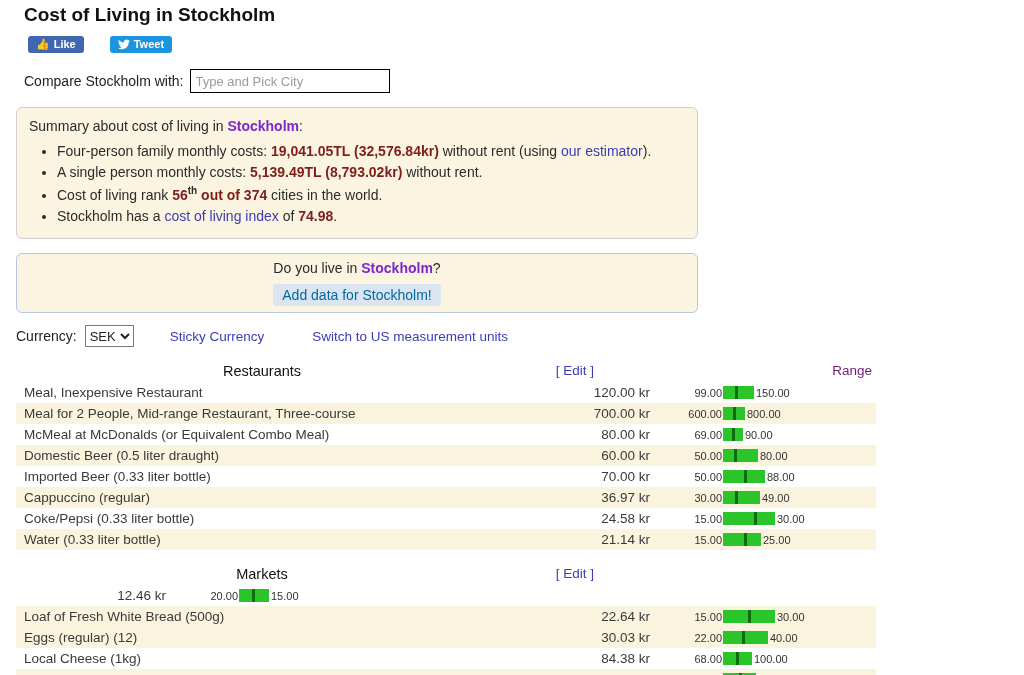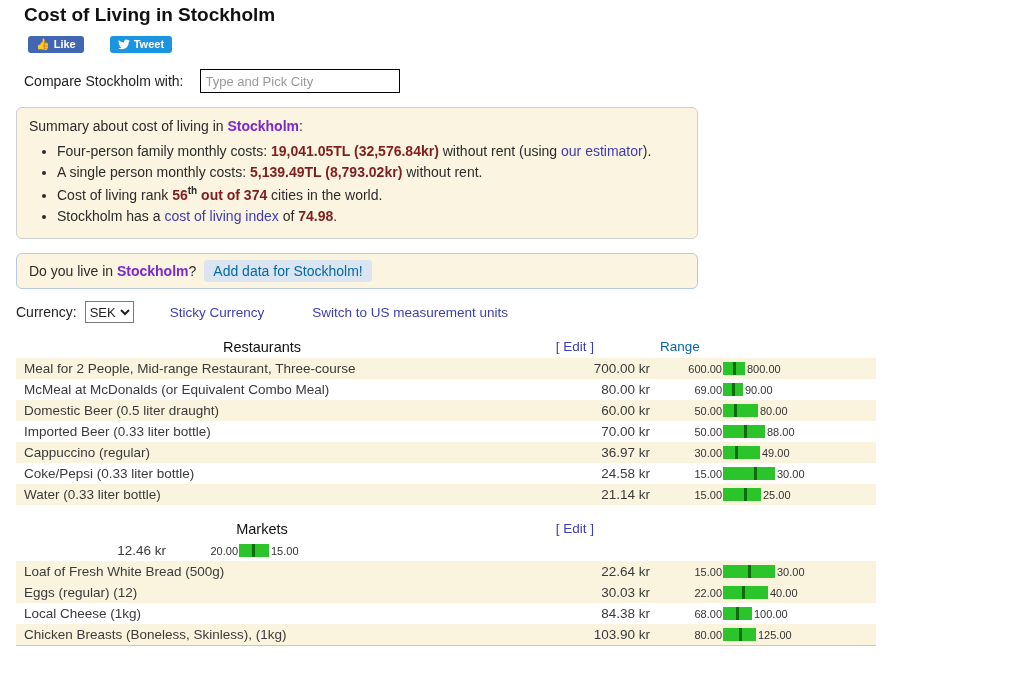--- a/index.html
+++ b/index.html
@@ -10,30 +10,30 @@
 
   h1{font-size:19px;font-weight:bold;color:#111;margin:2px 0 10px 0;}
 
   .share-row{display:flex;gap:26px;align-items:center;margin:0 4px 16px 4px;}
   .btn-like,.btn-tweet{display:inline-flex;align-items:center;gap:4px;color:#fff;
     font-size:11px;font-weight:bold;border-radius:3px;padding:3px 8px;cursor:pointer;line-height:1;}
   .btn-like{background:#4267b2;}
   .btn-tweet{background:#1b95e0;}
   .icon-glyph{font-size:11px;line-height:1;}
 
-  .compare-row{display:flex;align-items:center;gap:16px;margin:0 0 14px 0;font-size:14px;color:#222;}
+  .compare-row{display:flex;align-items:center;gap:6px;margin:0 0 14px 0;font-size:14px;color:#222;}
   .compare-row input{width:188px;height:20px;border:1px solid #000000;font-size:13px;
     padding:1px 5px;color:#333;font-family:inherit;}
   .compare-row input::placeholder{color:#9a9a9a;}
 
   .box{width:656px;background:#fbf4e0;border:1px solid #cfcfcf;border-radius:6px;
     padding:10px 12px;font-size:14px;color:#2b2b2b;margin-left:-8px;}
   .box.summary{margin-bottom:14px;}
   .box.live{border-color:#b4c8de;display:flex;align-items:center;gap:8px;
-    padding:6px 12px;margin-bottom:12px;}
+    padding:6px 12px;margin-bottom:12px;flex-direction:column;}
   .box ul{margin:8px 0 2px 6px;padding-left:22px;}
   .box li{margin-bottom:3px;line-height:1.3;}
   .city-link{color:#7d26cd;font-weight:bold;text-decoration:none;cursor:pointer;}
   .lnk{color:#3c3cb4;cursor:pointer;text-decoration:none;}
   .seg-b{font-weight:bold;color:#7f1d1d;}
   sup{font-size:10px;font-weight:bold;}
   .add-btn{background:#dbe5f1;color:#0369a1;font-size:14px;border:none;border-radius:3px;
     padding:3px 9px;cursor:pointer;font-family:Liberation Sans, sans-serif;}
 
   .currency-row{display:flex;align-items:center;gap:8px;margin:2px 0 12px -8px;font-size:14px;color:#222;}
@@ -45,21 +45,21 @@
   .price-table{width:860px;margin-left:-8px;border-bottom:1px solid #c8c8c8;}
   .t-row{display:flex;align-items:center;height:21px;}
   .t-row.alt{background:#faf3de;}
   .t-row.header{height:23px;background:#fff;}
   .col-item{flex:1;padding-left:8px;font-size:13.5px;color:#3a3a3a;
     white-space:nowrap;overflow:hidden;}
   .col-price{width:150px;text-align:right;padding-right:10px;font-size:13.5px;color:#3a3a3a;}
   .col-range{width:212px;display:flex;align-items:center;padding-right:4px;}
   .sec-title{font-size:14.5px;font-weight:normal;color:#111;text-align:center;}
   .edit-link{font-size:13.5px;color:#3c3cb4;text-align:center;display:block;width:100%;cursor:pointer;}
-  .range-head{font-size:13.5px;color:#0369a1;text-align:left;width:100%;}
+  .range-head{font-size:13.5px;color:#701a75;text-align:right;width:100%;}
   .r-low{width:62px;text-align:right;font-size:11px;color:#333;padding-right:1px;}
   .r-high{font-size:11px;color:#333;padding-left:2px;}
   .r-bar{height:13px;background:#2bc42b;position:relative;flex:none;}
   .r-marker{position:absolute;top:0;bottom:0;width:3px;background:#0e6b0e;}
   .section-gap{height:12px;}
 </style>
 </head>
 <body>
 
 <div class="page">
@@ -112,20 +112,31 @@
     <div class="price-table" id="price-table">
         <div class="t-row header">
           <div class="col-item sec-title">Restaurants</div>
           <div class="col-price">
             <span class="edit-link">[ Edit ]</span>
           </div>
           <div class="col-range">
             <span class="range-head">Range</span>
           </div>
         </div>
+        <div class="t-row">
+          <div class="col-item">Meal, Inexpensive Restaurant</div>
+          <div class="col-price">120.00 kr</div>
+          <div class="col-range">
+            <span class="r-low">99.00</span>
+            <span class="r-bar" style="width: 31px;">
+              <span class="r-marker" style="left: 12px;"></span>
+            </span>
+            <span class="r-high">150.00</span>
+          </div>
+        </div>
         <div class="t-row alt">
           <div class="col-item">Meal for 2 People, Mid-range Restaurant, Three-course</div>
           <div class="col-price">700.00 kr</div>
           <div class="col-range">
             <span class="r-low">600.00</span>
             <span class="r-bar" style="width: 22px;">
               <span class="r-marker" style="left: 10px;"></span>
             </span>
             <span class="r-high">800.00</span>
           </div>

